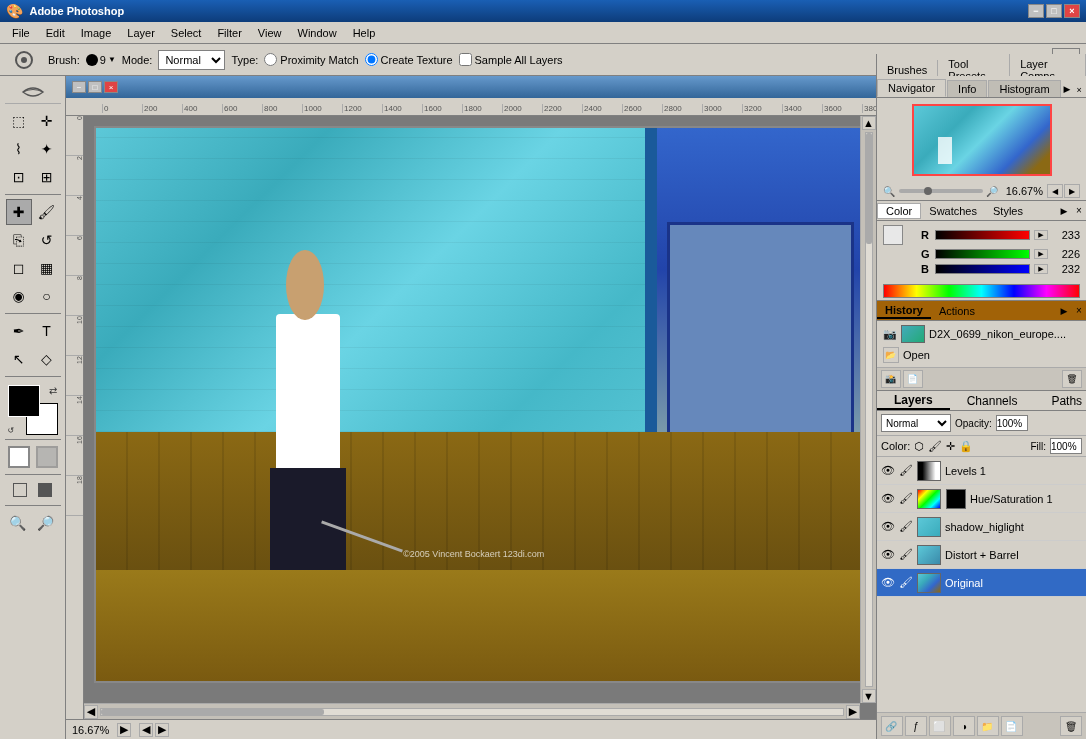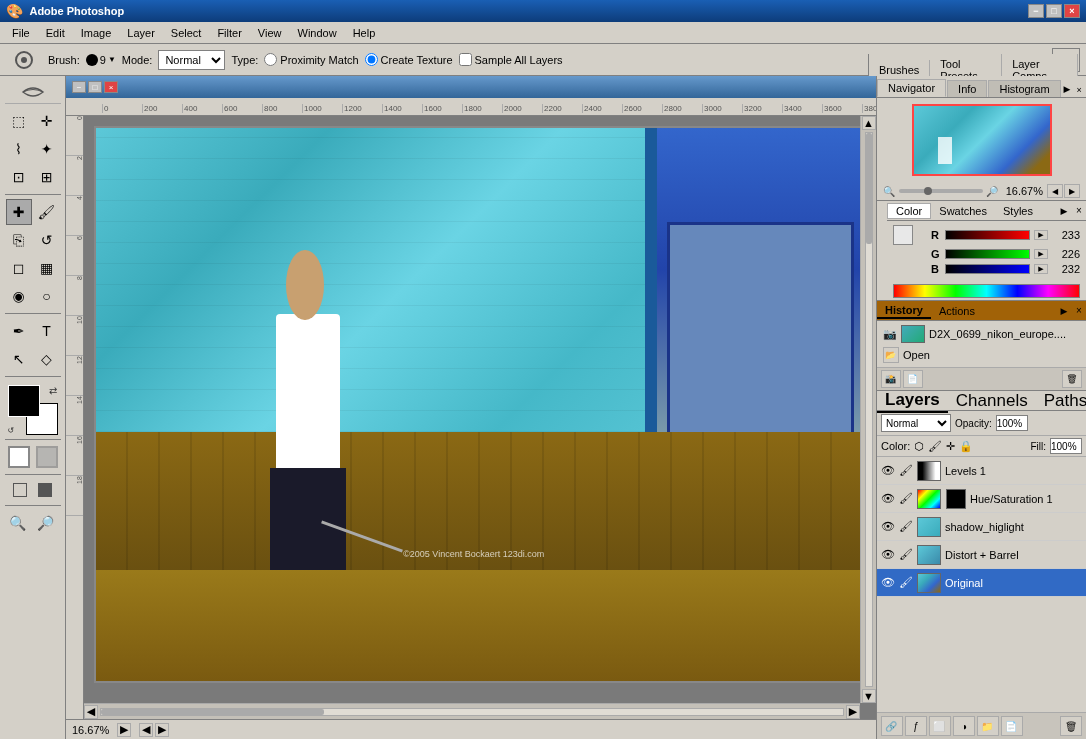--- a/index.html
+++ b/index.html
@@ -56,21 +56,21 @@
       border: 1px solid #808080; padding: 0 2px;
     }
     .options-right-btn {
       width: 28px; height: 24px; background: #d4d0c8;
       border: 1px solid #808080; cursor: pointer;
       display: flex; align-items: center; justify-content: center;
     }
 
     
     #panels-row {
-      position: absolute; top: 54px; right: 8px; width: 210px; height: 32px;
+      position: absolute; top: 54px; right: 0; width: 210px; height: 32px;
       background: #d4d0c8;
       display: flex; align-items: center;
       border-bottom: 1px solid #808080; border-left: 1px solid #808080;
     }
     .panel-tab {
       padding: 4px 10px; font-size: 11px; cursor: pointer;
       border-right: 1px solid #aaa;
     }
 
     
@@ -130,21 +130,21 @@
     }
     .nav-zoom-bar {
       display: flex; align-items: center; padding: 2px 6px; gap: 4px;
     }
     .nav-zoom-slider {
       flex: 1; height: 4px; background: #aaa; border-radius: 2px; position: relative;
     }
     .nav-zoom-thumb { width: 8px; height: 8px; background: #666; border-radius: 50%; position: absolute; top: -2px; left: 30%; }
 
     
-    #color-panel { border-bottom: 1px solid #808080; padding-left: 10px; }
+    #color-panel { border-bottom: 1px solid #808080; }
     .color-panel-tabs { display: flex; background: #d4d0c8; height: 20px; border-bottom: 1px solid #808080; align-items: center; }
     .color-panel-tab { padding: 1px 8px; font-size: 11px; cursor: pointer; }
     .color-panel-tab.active { background: #fff; border: 1px solid #aaa; }
     .color-sliders { padding: 4px 6px; }
     .color-row { display: flex; align-items: center; gap: 4px; margin-bottom: 3px; }
     .color-swatch { width: 20px; height: 20px; background: #e8e8e8; border: 1px solid #888; }
     .channel-label { width: 10px; font-size: 11px; font-weight: bold; }
     .channel-slider { flex: 1; height: 10px; border: 1px solid #808080; }
     .channel-value { width: 28px; font-size: 11px; text-align: right; }
     .slider-r { background: linear-gradient(to right, #000, #ff0000); }
@@ -161,21 +161,21 @@
     .history-item { display: flex; align-items: center; gap: 4px; padding: 2px 4px; cursor: pointer; }
     .history-text { font-size: 11px; }
     .history-file-row { display: flex; align-items: center; gap: 4px; padding: 2px 4px; }
     .history-file-thumb { width: 24px; height: 18px; background: linear-gradient(135deg, #4ab, #2a7); border: 1px solid #666; }
     .history-bottom-btns { display: flex; gap: 2px; padding: 2px 4px; background: #c8c4bc; border-top: 1px solid #aaa; }
     .history-icon-btn { width: 20px; height: 18px; background: #d4d0c8; border: 1px solid #aaa; cursor: pointer; font-size: 9px; display: flex; align-items: center; justify-content: center; }
 
     
     #layers-panel { flex: 1; display: flex; flex-direction: column; overflow: hidden; }
     .layers-tabs { display: flex; background: #d4d0c8; height: 20px; border-bottom: 1px solid #808080; align-items: center; }
-    .layers-tab { padding: 1px 8px; font-size: 17px; cursor: pointer; }
+    .layers-tab { padding: 1px 17px; font-size: 12px; cursor: pointer; }
     .layers-tab.active { font-weight: bold; border-bottom: 2px solid #000; }
     .layers-options { display: flex; align-items: center; padding: 3px 4px; gap: 4px; border-bottom: 1px solid #aaa; }
     .layers-blend { height: 18px; font-size: 10px; background: white; border: 1px solid #808080; width: 70px; }
     .layers-opacity { font-size: 10px; }
     .layers-opacity-val { width: 32px; height: 16px; background: white; border: 1px solid #808080; font-size: 10px; }
     .layers-lock { display: flex; align-items: center; padding: 2px 4px; gap: 4px; border-bottom: 1px solid #aaa; font-size: 11px; }
     .lock-icon { font-size: 11px; }
     .fill-label { font-size: 10px; margin-left: auto; }
     .fill-val { width: 32px; height: 16px; background: white; border: 1px solid #808080; font-size: 10px; }
     .layer-list { flex: 1; overflow-y: auto; }

